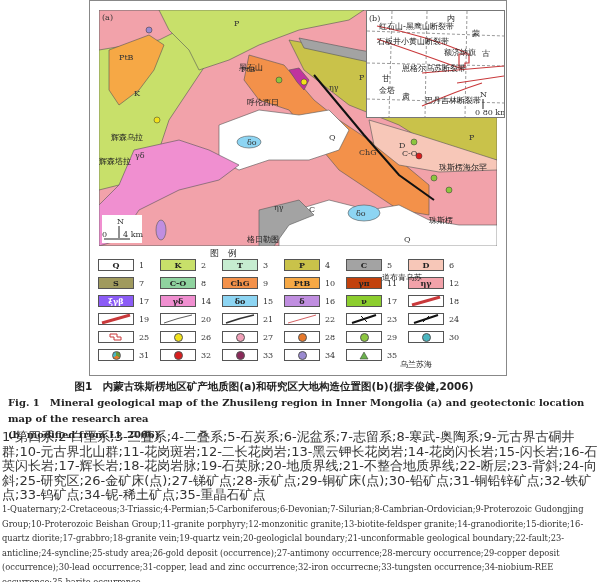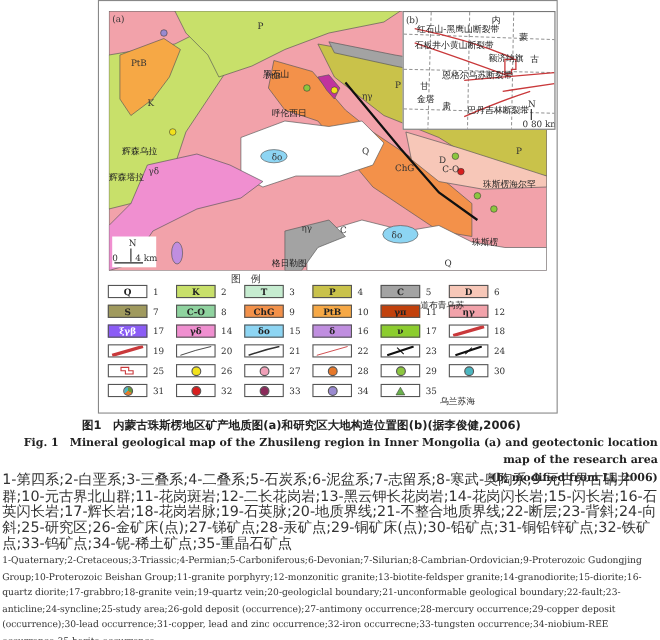--- a/index.html
+++ b/index.html
@@ -7,21 +7,21 @@
   .frame{position:absolute;left:89px;top:0;width:418px;height:376px;border:1px solid #888;background:#fff;box-sizing:border-box;}
   .mapa{position:absolute;left:99px;top:10px;width:398px;height:236px;}
   .mapa svg{display:block;}
   .inset{position:absolute;left:366px;top:10px;width:139px;height:108px;border:1px solid #777;background:#fff;box-sizing:border-box;}
   .legend-title{position:absolute;left:210px;top:247px;font-size:9px;color:#333;letter-spacing:3px;}
   .legend{position:absolute;left:98px;top:258px;width:380px;display:grid;grid-template-columns:repeat(6,62px);row-gap:4px;}
   .leg{display:flex;align-items:center;height:14px;}
   .sw{width:36px;height:12px;border:1px solid #555;box-sizing:border-box;display:flex;align-items:center;justify-content:center;font-size:8px;font-weight:bold;color:#222;}
   .num{font-size:8px;margin-left:5px;color:#333;}
   .cap-cn{position:absolute;top:380px;left:0;width:548px;text-align:center;font-size:10.5px;font-weight:bold;font-family:"DejaVu Sans",sans-serif;}
-  .cap-en{position:absolute;top:395px;left:8px;width:590px;text-align:right;font-size:10px;font-weight:bold;line-height:16px;}
+  .cap-en{position:absolute;top:395px;left:8px;width:590px;text-align:left;font-size:10px;font-weight:bold;line-height:16px;}
   .desc-cn{position:absolute;top:430px;left:2px;width:596px;font-size:13px;line-height:14.5px;color:#333;font-family:"DejaVu Sans",sans-serif;}
   .desc-en{position:absolute;top:502px;left:2px;width:596px;font-size:8.3px;line-height:14.5px;color:#333;}
   .maplabel{font-family:"DejaVu Sans",sans-serif;font-size:8px;fill:#222;}
   .unit{font-family:"DejaVu Serif",serif;font-size:8px;fill:#333;}
 </style>
 </head>
 <body>
 
 <div class="frame"></div>
 

